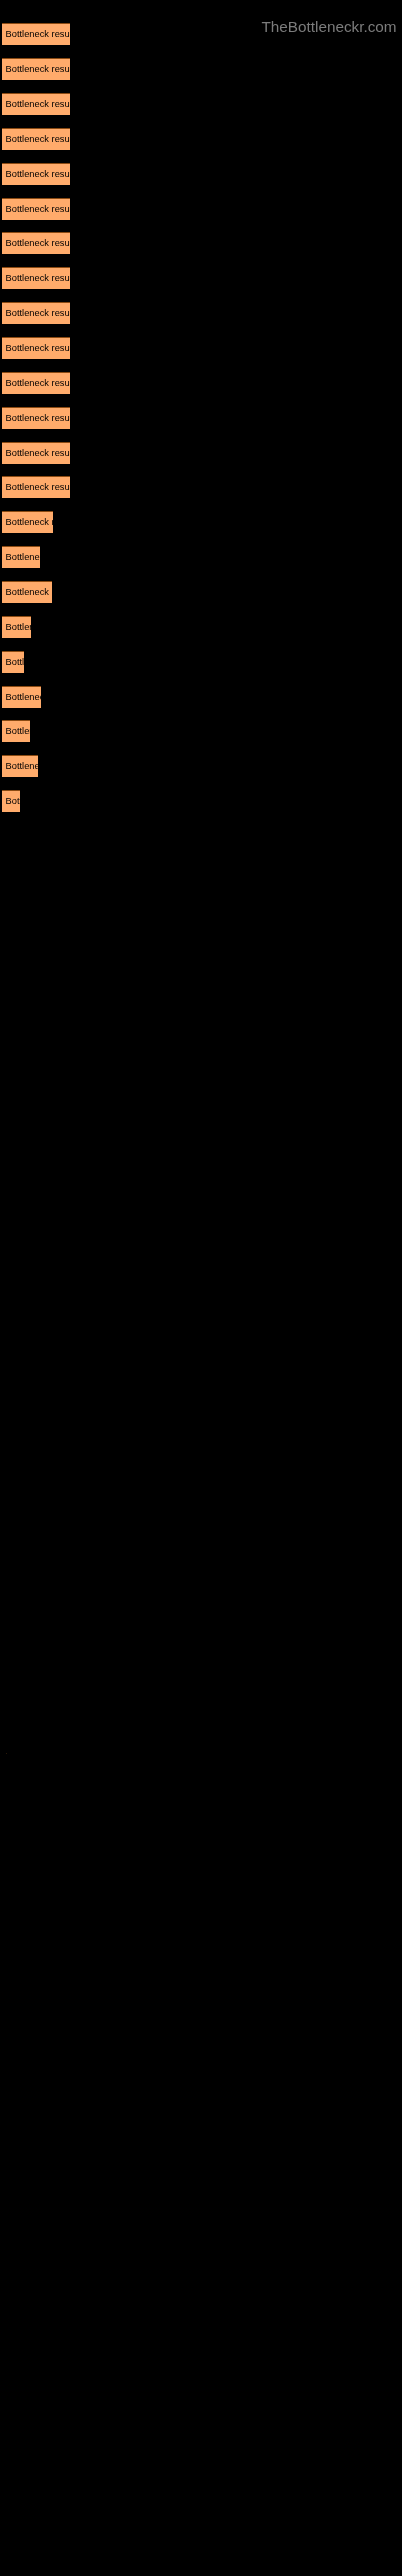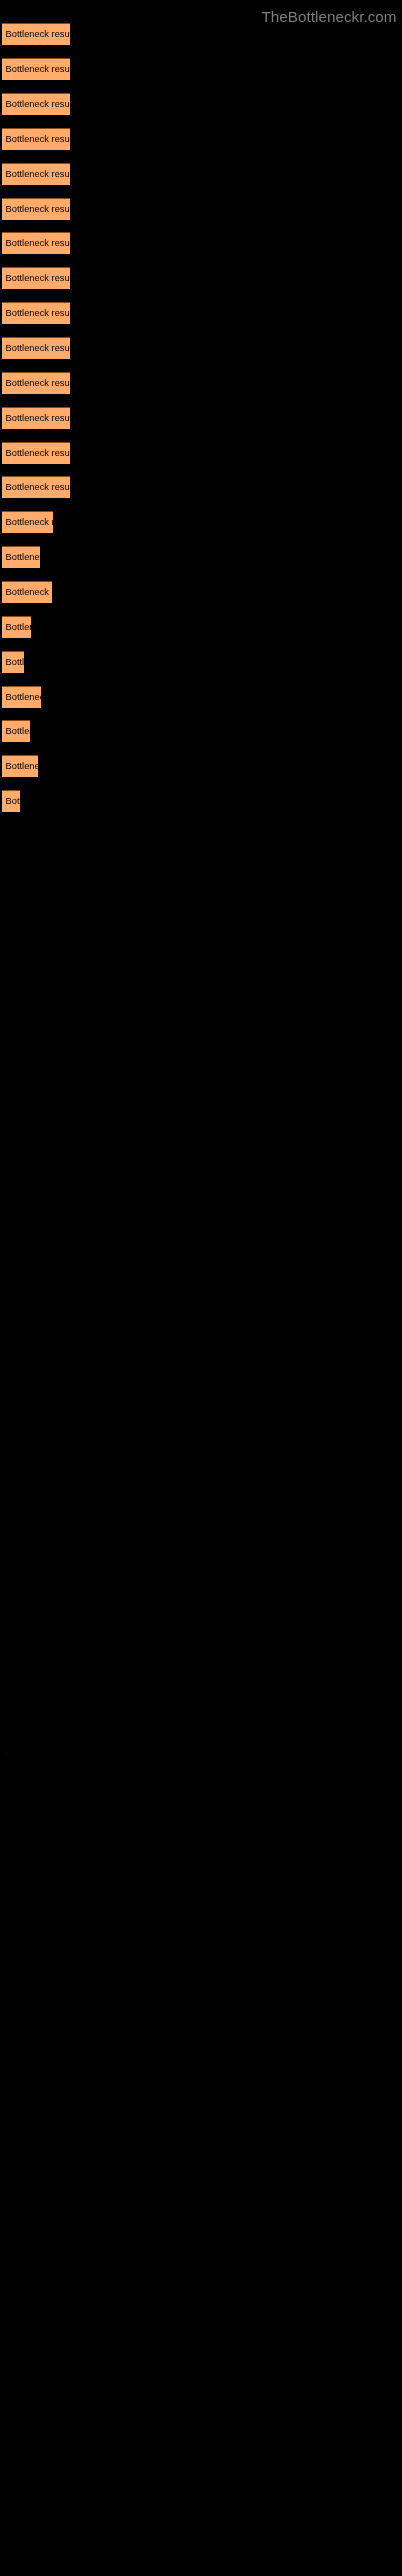--- a/index.html
+++ b/index.html
@@ -15,21 +15,21 @@
     overflow: hidden;
   }
   #chart-root {
     position: absolute;
     inset: 0;
     background: #000000;
   }
   #site-title {
     position: absolute;
     right: 6.4px;
-    top: 7px;
+    top: 17px;
     font-size: 15.3px;
     color: #7c7c7c;
     letter-spacing: 0px;
     white-space: nowrap;
     line-height: 19.3px;
     font-family: "Liberation Sans", sans-serif;
   }
   #plot-area {
     position: absolute;
     left: 0;

